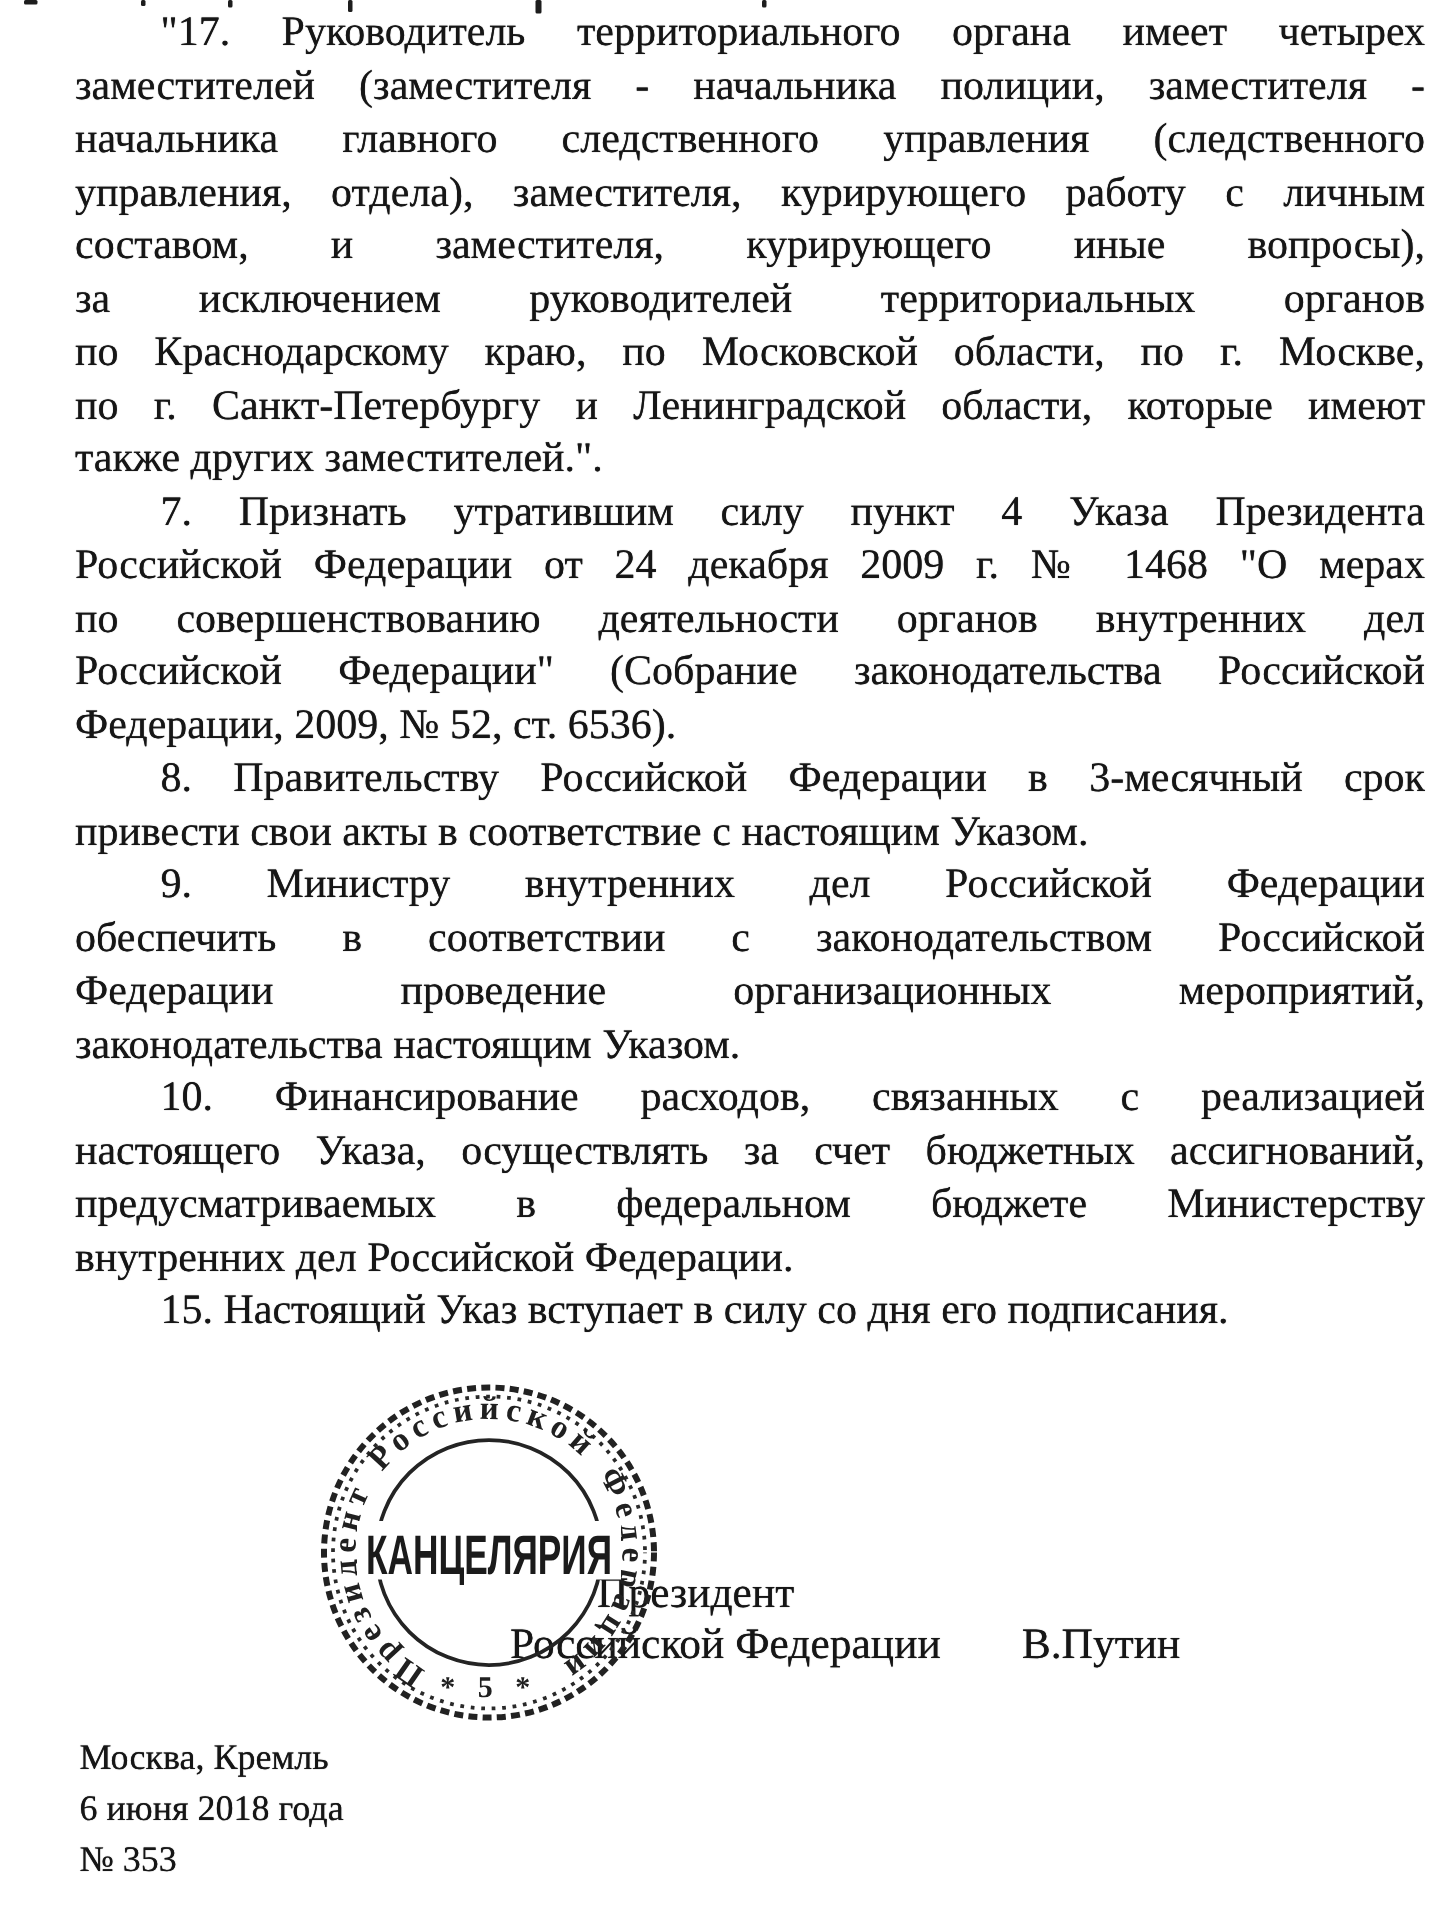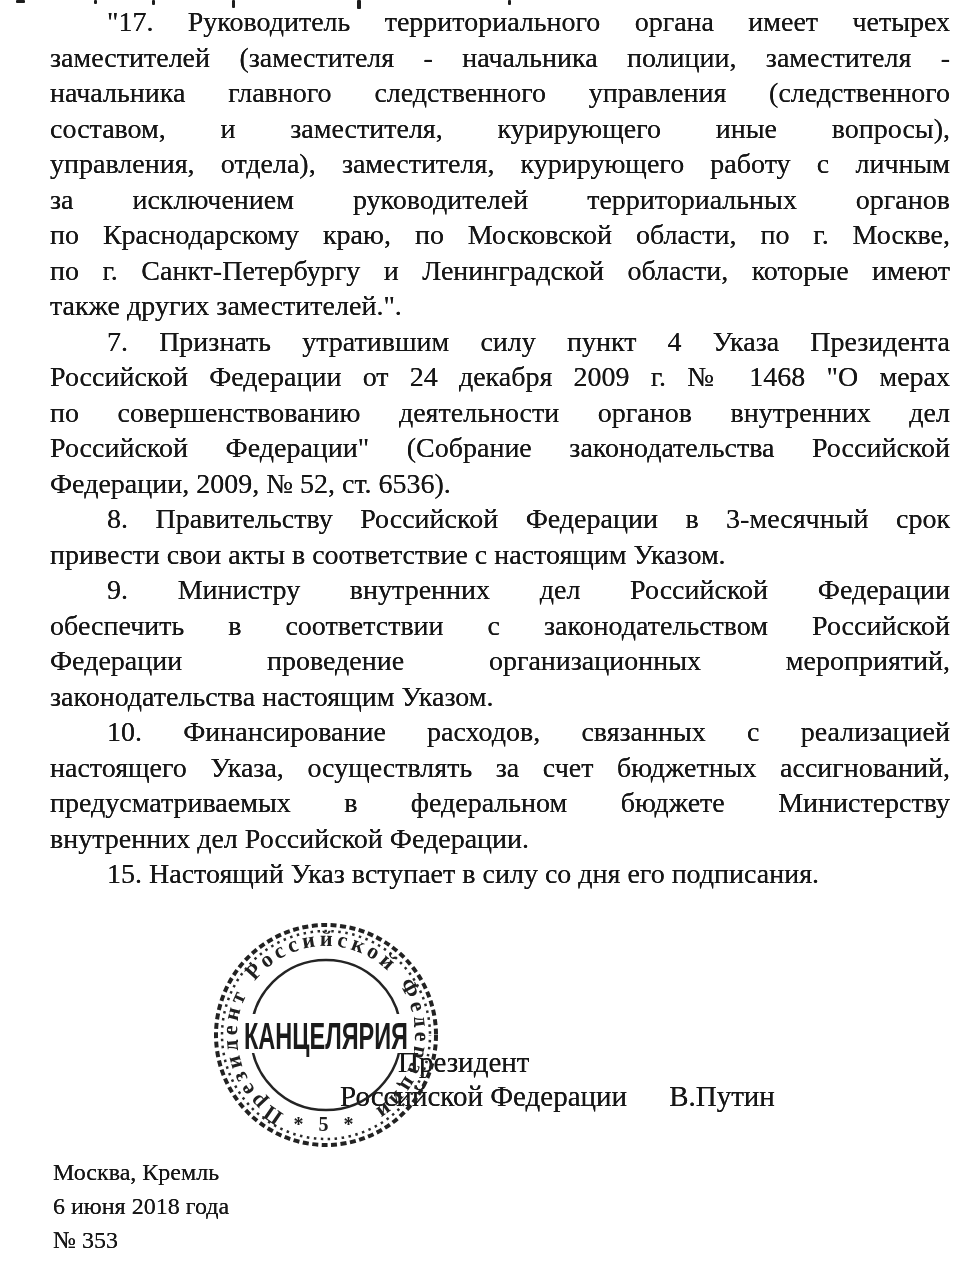--- a/index.html
+++ b/index.html
@@ -47,21 +47,21 @@
   }
   .sig-line2 {
     position: absolute;
     left: 340px;
     top: 1080px;
     font-size: 29px;
     z-index: 1;
     white-space: nowrap;
     text-shadow: 0 0 0.5px #1a1a1a;
   }
-  .sig-name { margin-left: 42px; }
+  .sig-name { margin-left: 54px; }
 
   
   .stamp {
     position: absolute;
     left: 206px;
     top: 915px;
     z-index: 2;
   }
   .stamp .ring-text {
     font-family: "Liberation Serif", serif;
@@ -105,22 +105,22 @@
   <div class="frag" style="left:152px; width:3px; height:5px;"></div>
   <div class="frag" style="left:232px; width:3px; height:8px;"></div>
   <div class="frag" style="left:357px; width:4px; height:9px;"></div>
   <div class="frag" style="left:508px; width:3px; height:5px;"></div>
 
   <div class="body-text" id="decree-body">
       <div class="para">
         <div class="jline">"17. Руководитель территориального органа имеет четырех</div>
         <div class="jline">заместителей (заместителя - начальника полиции, заместителя -</div>
         <div class="jline">начальника главного следственного управления (следственного</div>
+        <div class="jline">управления, отдела), заместителя, курирующего работу с личным</div>
         <div class="jline">составом, и заместителя, курирующего иные вопросы),</div>
-        <div class="jline">управления, отдела), заместителя, курирующего работу с личным</div>
         <div class="jline">за исключением руководителей территориальных органов</div>
         <div class="jline">по Краснодарскому краю, по Московской области, по г. Москве,</div>
         <div class="jline">по г. Санкт-Петербургу и Ленинградской области, которые имеют</div>
         <div class="jline last">также других заместителей.".</div>
       </div>
       <div class="para">
         <div class="jline">7. Признать утратившим силу пункт 4 Указа Президента</div>
         <div class="jline">Российской Федерации от 24 декабря 2009 г. № 1468 "О мерах</div>
         <div class="jline">по совершенствованию деятельности органов внутренних дел</div>
         <div class="jline">Российской Федерации" (Собрание законодательства Российской</div>

